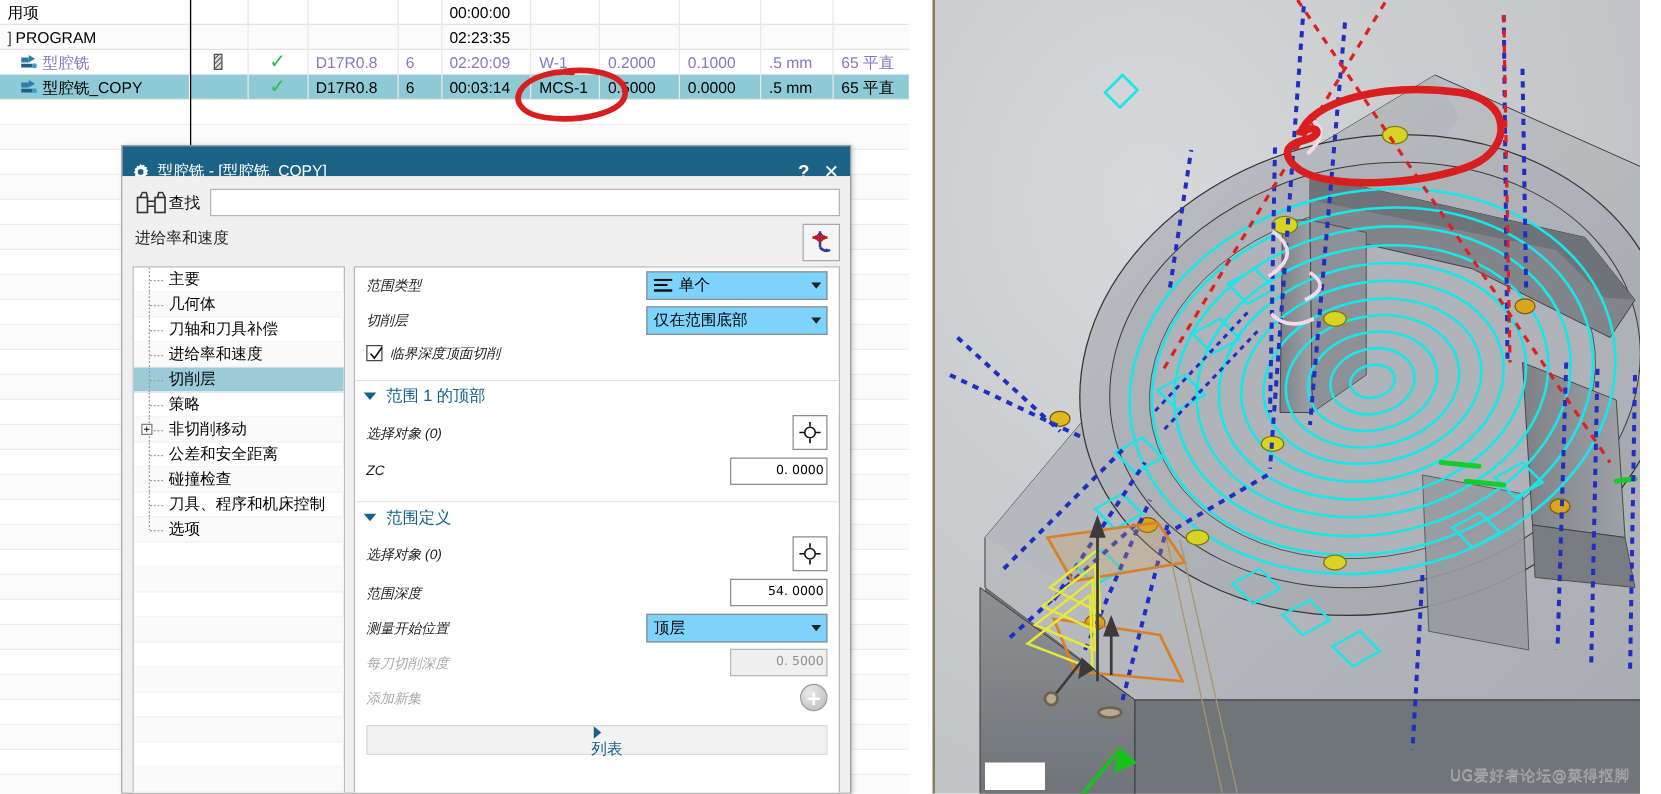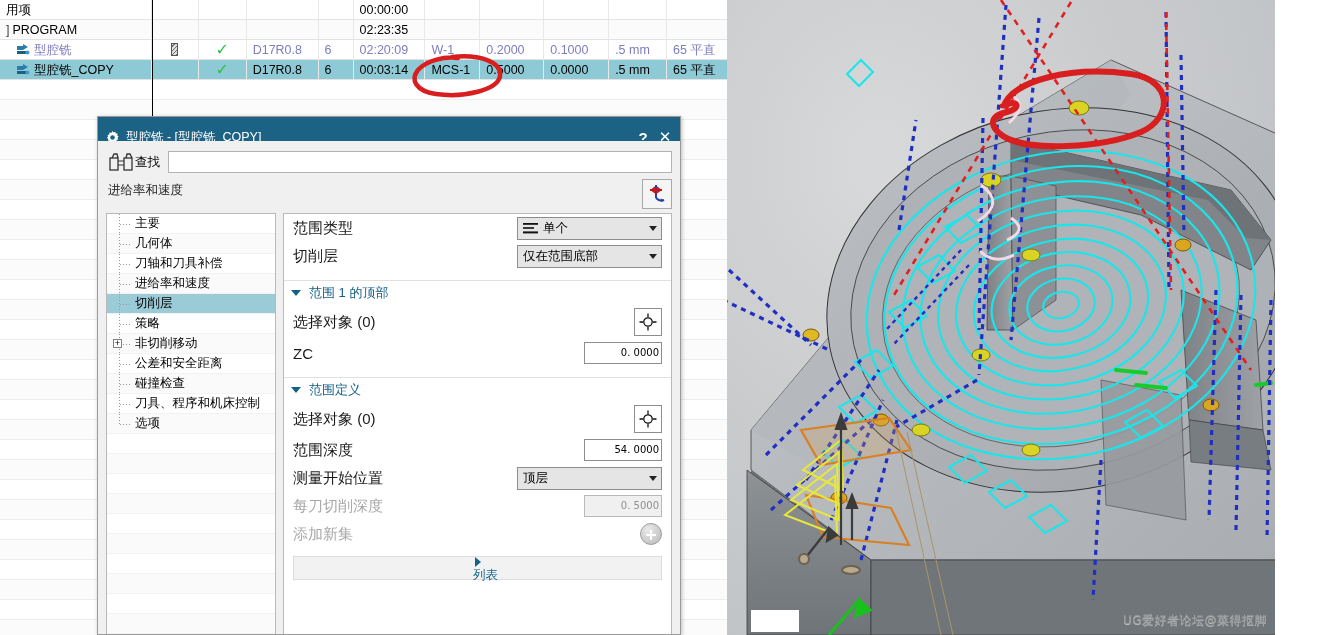--- a/index.html
+++ b/index.html
@@ -63,21 +63,21 @@
   }
   
   #divider {
     position:absolute; left:152px; top:0; width:1px; height:120px; background:#000;
   }
   
   .filler { position:absolute; left:0; width:727px; height:20px; border-bottom:1px solid #ededed; }
 
   
   #viewport {
-    position: absolute; left: 709px; top: 0; width: 566px; height: 635px;
+    position: absolute; left: 746px; top: 0; width: 566px; height: 635px;
     overflow: hidden;
     background: radial-gradient(ellipse at 30% 25%, #d7d9db 0%, #c9cbcd 45%, #bcbfc2 100%);
     border-left: 2px solid #8a7b5f;
   }
   #viewport svg { position:absolute; left:0; top:0; }
   .wm {
     position: absolute; right: 8px; bottom: 6px;
     font-size: 12px; color: #9a9a9a;
     font-family: "DejaVu Sans", sans-serif;
     letter-spacing: .5px;
@@ -171,25 +171,25 @@
     color:#16618a; font-size:13px; background:#fff;
   }
   .tri { width:0;height:0;border-left:5px solid transparent;border-right:5px solid transparent;
          border-top:6px solid #16618a; margin-right:8px; }
   .tri.right { border:0; border-top:5px solid transparent;border-bottom:5px solid transparent;
          border-left:6px solid #16618a; }
   .grp-body { padding: 0 9px 6px 9px; }
   .sep { height:1px; background:#e0e0e0; margin: 4px 0 0 0; }
 
   .prow { display:flex; align-items:center; height:28px; }
-  .plabel { font-size:15px; color:#1a1a1a; white-space:nowrap; }
+  .plabel { font-size:11px; color:#1a1a1a; white-space:nowrap;font-style:italic; }
   .plabel.dim { color:#a8a8a8; }
   .pspacer { flex:1 1 auto; }
   .combo {
-    width: 145px; height:23px; border:1px solid #8d8d8d; background:#e5e5e5;
+    width: 145px; height:23px; border:1px solid #8d8d8d; background:#7dd3fc;
     display:flex; align-items:center; padding: 0 4px 0 5px; font-size:12.5px;
   }
   .combo .cb-text { flex:1 1 auto; white-space:nowrap; }
   .cb-arrow { width:0;height:0;border-left:4px solid transparent;border-right:4px solid transparent;
               border-top:5px solid #222; margin-left:4px; }
   .listicon { width:15px;height:11px;margin-right:5px;flex:0 0 auto; }
   .numfield {
     width: 78px; height:22px; border:1px solid #8d8d8d; background:#fff;
     text-align:right; font-size:10px; padding-right:2px; line-height:20px;
     font-family:"DejaVu Sans", sans-serif;
@@ -675,20 +675,28 @@
               </span>
             </div>
             <div class="prow">
               <span class="plabel">切削层</span>
               <span class="pspacer"></span>
               <span class="combo">
                 <span class="cb-text">仅在范围底部</span>
                 <span class="cb-arrow"></span>
               </span>
             </div>
+            <div class="cbx-row">
+              <span class="cbx">
+                <svg width="12" height="12" viewBox="0 0 12 12">
+                  <path d="M1.5 6 L4.5 9.5 L10.5 1" fill="none" stroke="#111" stroke-width="1.3"></path>
+                </svg>
+              </span>
+              <span class="plabel">临界深度顶面切削</span>
+            </div>
           </div>
           <div class="sep"></div>
 
           <div class="grp-head">
             <span class="tri"></span>
             <span>范围 1 的顶部</span>
           </div>
           <div class="grp-body">
             <div class="prow" style="height:34px;">
               <span class="plabel">选择对象 (0)</span>

